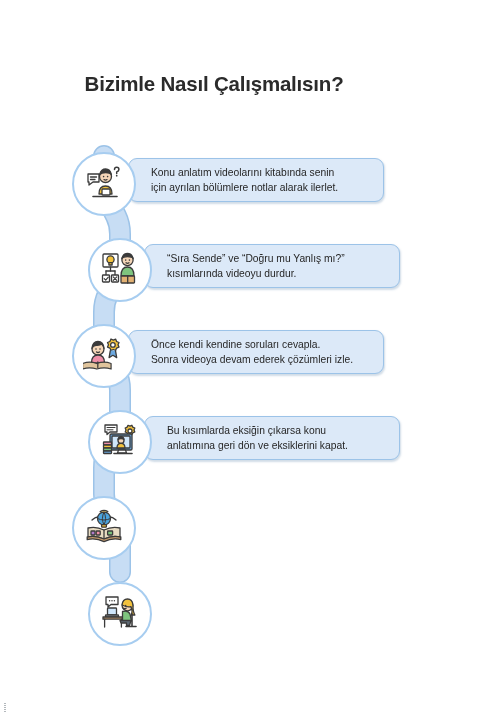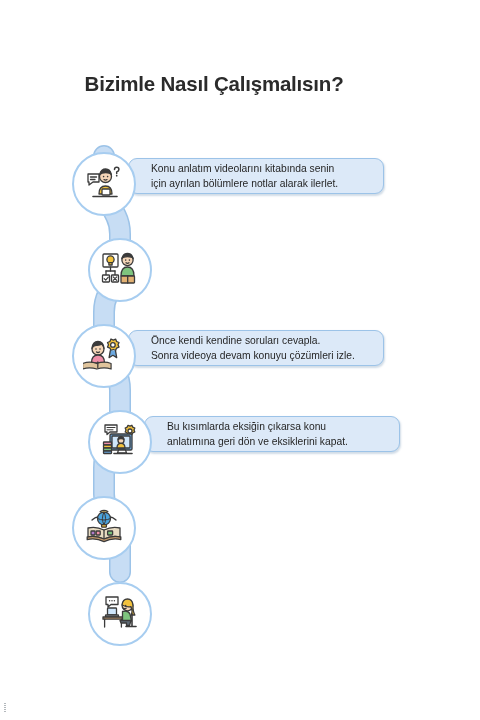--- a/index.html
+++ b/index.html
@@ -77,21 +77,21 @@
     justify-content: center;
     z-index: 4;
   }
 
   .step.left  .circle { left: 72px; }
   .step.right .circle { left: 88px; }
 
   .step .bubble {
     position: absolute;
     top: 6px;
-    height: 36px;
+    height: 44px;
     background: #dce9f8;
     border: 1px solid #9cc3e8;
     border-radius: 9px;
     box-sizing: border-box;
     display: flex;
     align-items: center;
     padding-left: 22px;
     padding-right: 12px;
     box-shadow: 1px 1.5px 2px rgba(90, 130, 170, 0.28);
     z-index: 2;
@@ -239,20 +239,24 @@
             <circle cx="26.7" cy="11.1" r="0.78" fill="#3b3b3b" stroke="none"></circle>
             <circle cx="30.4" cy="11.1" r="0.78" fill="#3b3b3b" stroke="none"></circle>
             <path d="M27 13.8 q1.5 1.2 3 0" fill="none"></path>
             <path d="M22 27 q0 -9 6.5 -9 q6.5 0 6.5 9 z" fill="#7ec47e"></path>
 
             <rect x="22" y="27" width="13.5" height="7" rx="0.7" fill="#e2b173"></rect>
             <line x1="28.7" y1="27" x2="28.7" y2="34"></line>
           </g>
         </svg>
       </div>
+      <div class="bubble">
+        <p>“Sıra Sende” ve “Doğru mu Yanlış mı?”
+kısımlarında videoyu durdur.</p>
+      </div>
     </div>
 
     <div class="step left" style="top:194px;">
       <div class="circle">
         <svg class="icon-svg" width="42" height="42" viewBox="0 0 42 42">
           <g stroke="#3b3b3b" stroke-width="1.3" stroke-linejoin="round" stroke-linecap="round">
 
             <path d="M28 4 l2.3 1.1 l2.3 -1 l1 2.4 l2.4 1 l-1 2.3 l1 2.3 l-2.4 1 l-1 2.4 l-2.3 -1 l-2.3 1.1 l-1.1 -2.5 l-2.4 -1 l1 -2.3 l-1 -2.3 l2.4 -1 z" fill="#f2c23e"></path>
             <circle cx="29.9" cy="9.9" r="2.3" fill="#ffffff"></circle>
 
@@ -266,21 +270,21 @@
 
             <path d="M8.5 28 q0 -8 6.5 -8 q6.5 0 6.5 8 z" fill="#ef8fa8"></path>
 
             <path d="M5.5 28.5 q7.5 -2.6 15.5 0 q8 -2.6 15.5 0 l0 5.5 q-7.5 -2.4 -15.5 0 q-8 -2.4 -15.5 0 z" fill="#e0c49c" transform="translate(-5.5,0) scale(0.92,1)"></path>
             <line x1="14.8" y1="27" x2="14.8" y2="32.5"></line>
           </g>
         </svg>
       </div>
       <div class="bubble">
         <p>Önce kendi kendine soruları cevapla.
-Sonra videoya devam konuyu çözümleri izle.</p>
+Sonra videoya devam ederek çözümleri izle.</p>
       </div>
     </div>
 
     <div class="step right" style="top:280px;">
       <div class="circle">
         <svg class="icon-svg" width="42" height="42" viewBox="0 0 42 42">
           <g stroke="#3b3b3b" stroke-width="1.3" stroke-linejoin="round" stroke-linecap="round">
 
             <path d="M6 4 h12 v7 h-7 l-3 2.6 v-2.6 h-2 z" fill="#ffffff"></path>
             <line x1="8" y1="6.5" x2="16" y2="6.5" stroke-width="1"></line>

